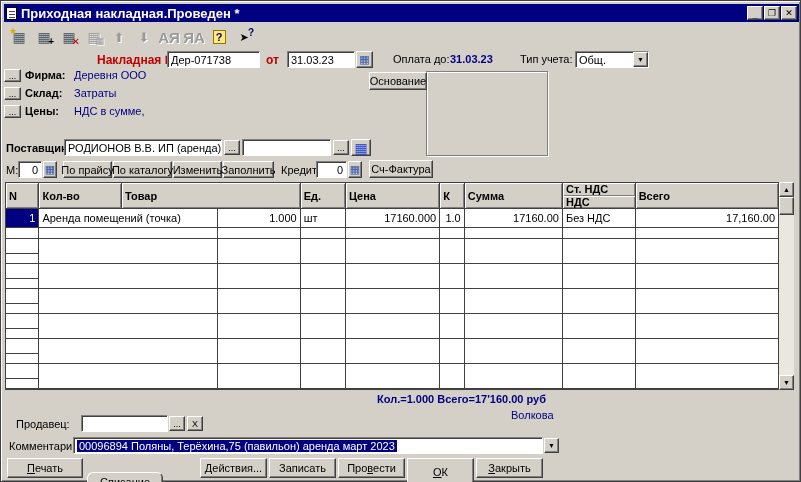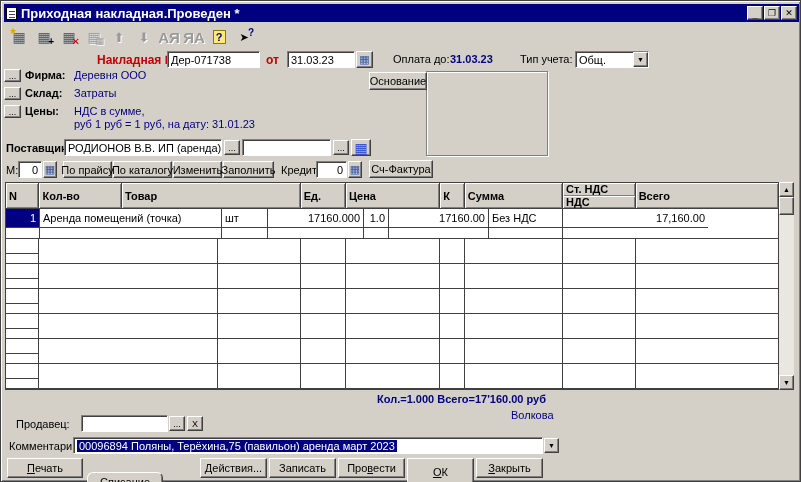--- a/index.html
+++ b/index.html
@@ -181,21 +181,20 @@
       <span>...</span>
     </div>
   <span class="lbl bold" style="left:24px;top:86px;">Склад:</span>
   <span class="lbl navy" style="left:73px;top:86px;">Затраты</span>
 
   <div class="btn" style="left:3px;top:104px;width:17px;height:13px;font-size:9px;">
       <span>...</span>
     </div>
   <span class="lbl bold" style="left:24px;top:104px;">Цены:</span>
   <span class="lbl navy" style="left:73px;top:104px;">НДС в сумме,</span>
-  <span class="lbl navy" style="left:73px;top:117px;">руб 1 руб = 1 руб, на дату: 31.01.23</span>
 
   <span class="lbl bold" style="left:5px;top:141px;">Поставщик:</span>
   <div class="field" style="left:63px;top:138px;width:158px;height:17px;">
       <span>РОДИОНОВ В.В. ИП (аренда)</span>
     </div>
   <div class="btn" style="left:223px;top:139px;width:16px;height:15px;font-size:9px;">
       <span>...</span>
     </div>
   <div class="field" style="left:241px;top:138px;width:89px;height:17px;">
       <span></span>
@@ -255,20 +254,24 @@
     <div class="tbody">
       <div class="trow r1">
         <div class="tcell c0">
             <div class="main">1</div>
             <div class="sub"></div>
           </div>
         <div class="tcell c1">
             <div class="main">Аренда помещений (точка)</div>
             <div class="sub"></div>
           </div>
+        <div class="tcell c2 num">
+            <div class="main">1.000</div>
+            <div class="sub"></div>
+          </div>
         <div class="tcell c3">
             <div class="main">шт</div>
             <div class="sub"></div>
           </div>
         <div class="tcell c4 num">
             <div class="main">17160.000</div>
             <div class="sub"></div>
           </div>
         <div class="tcell c5 num">
             <div class="main">1.0</div>

